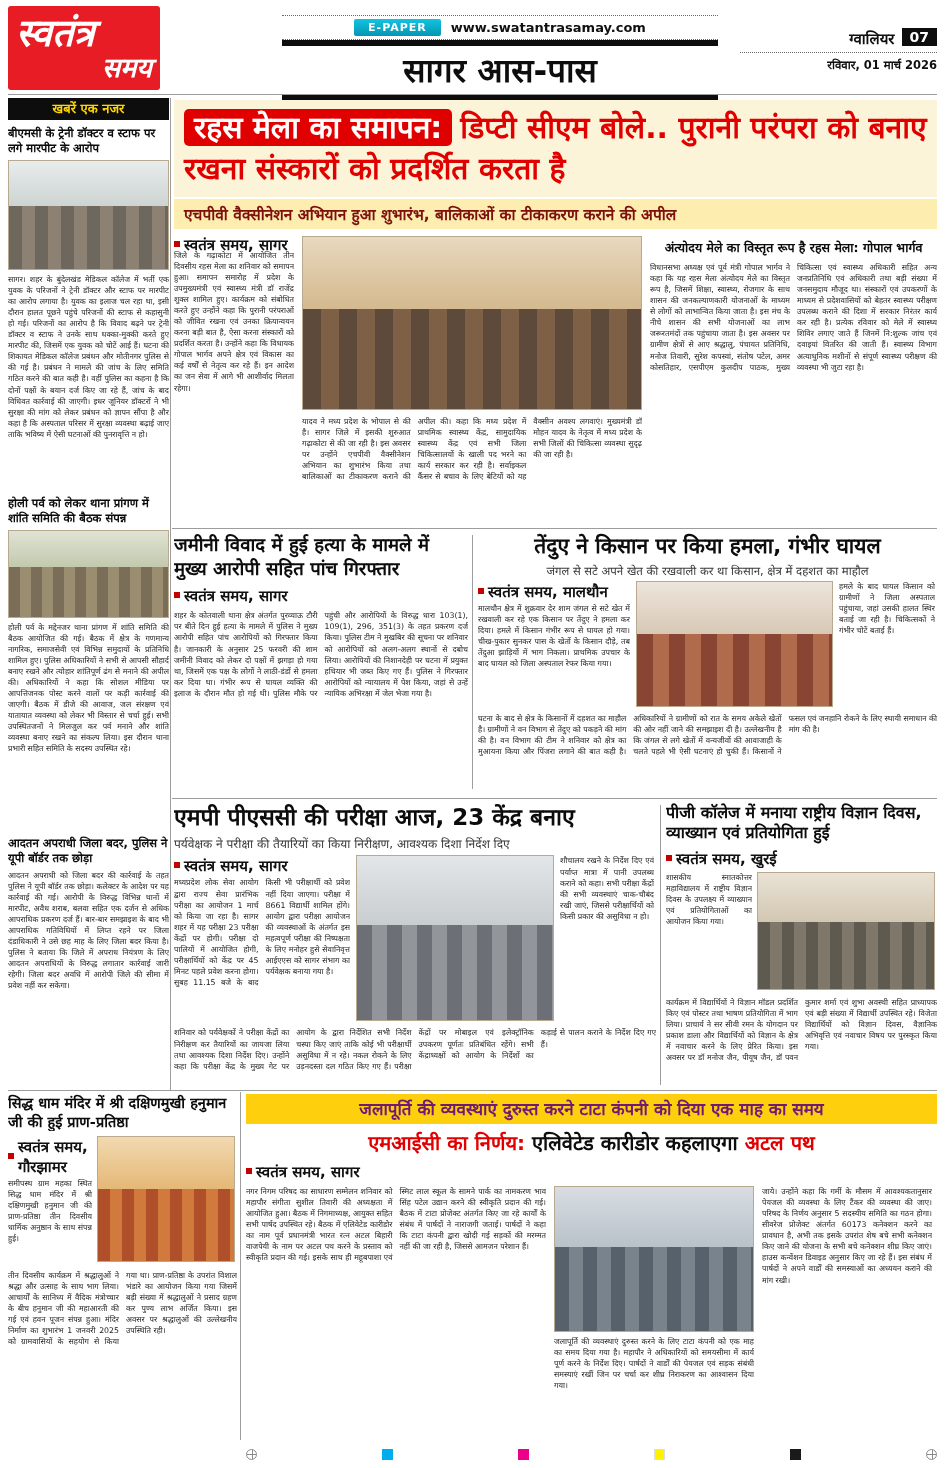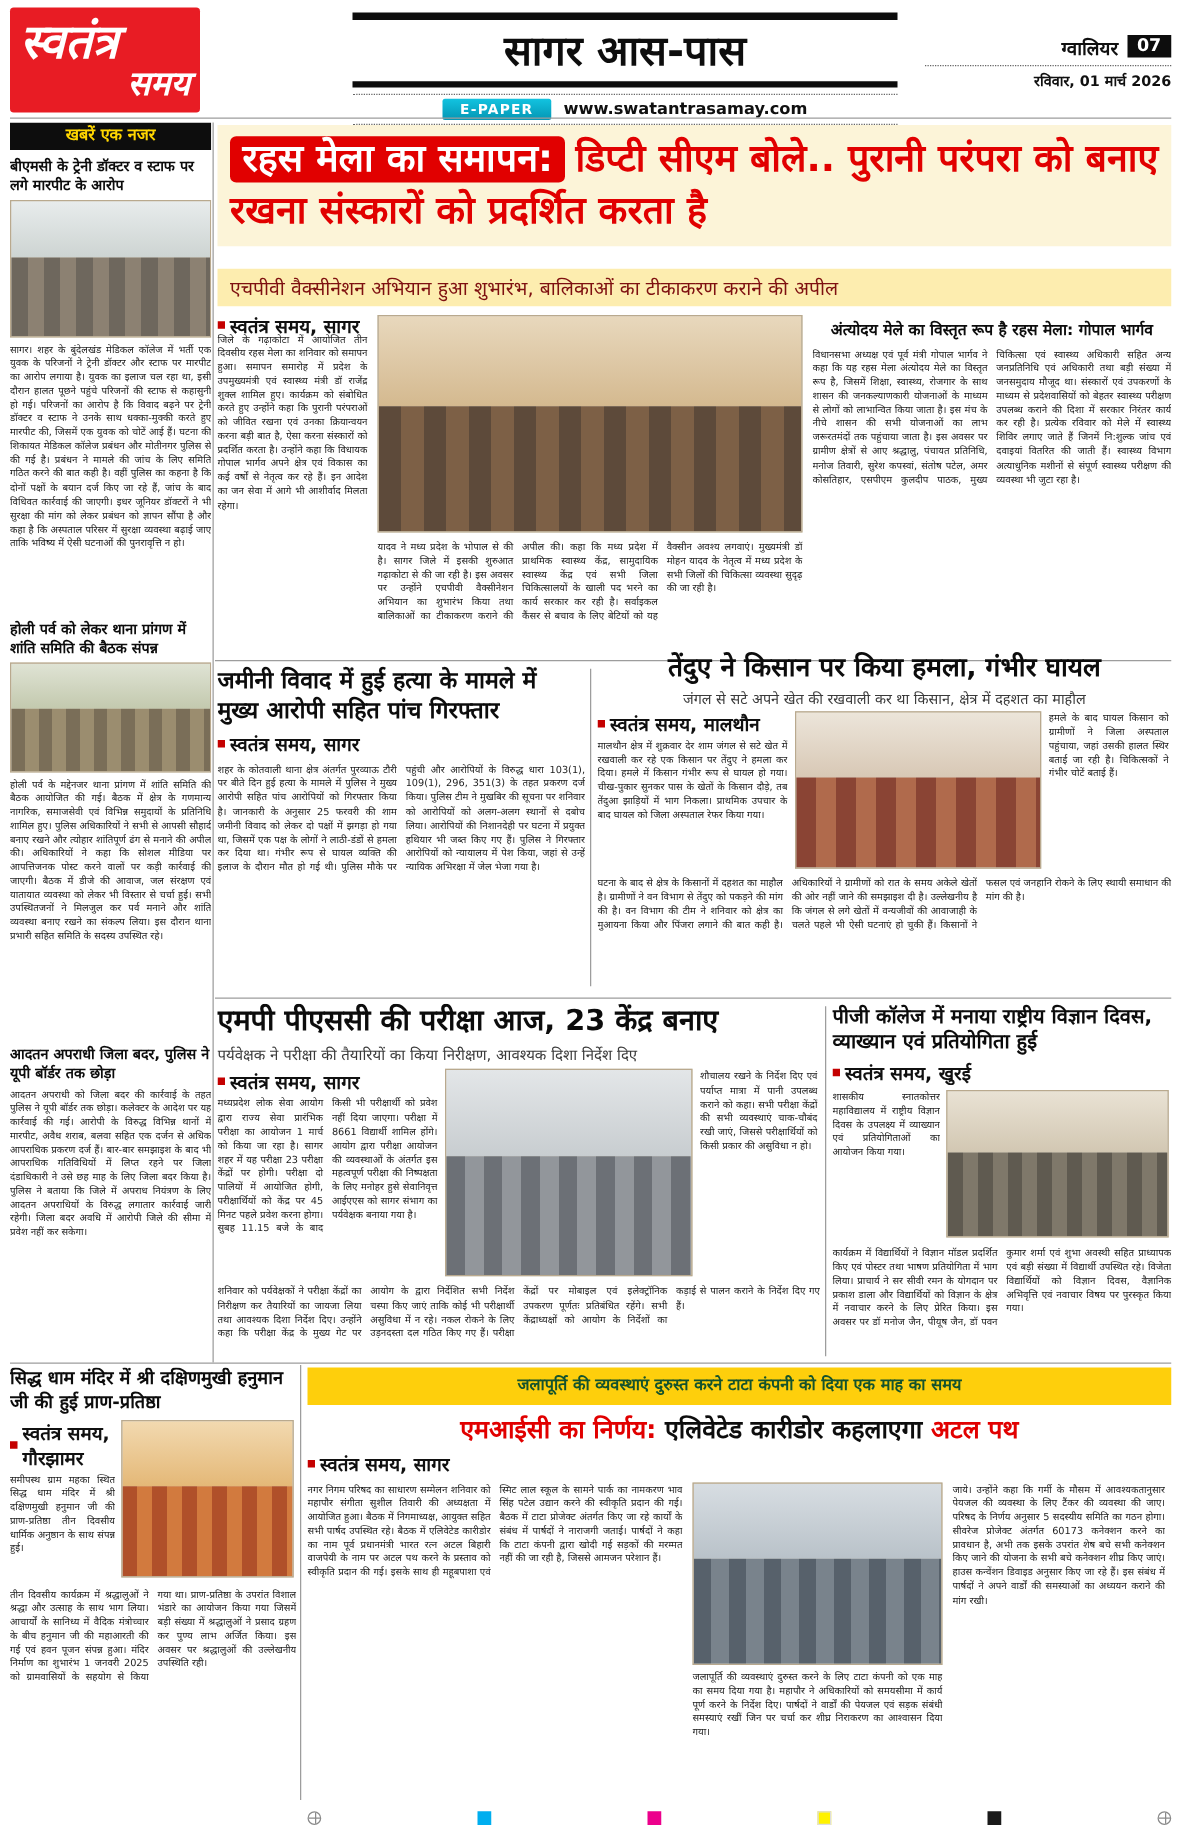--- a/index.html
+++ b/index.html
@@ -29,23 +29,23 @@
   #mast-right .edition{font-size:15px;font-weight:bold;color:#101010;}
   #mast-right .pagenum{background:#0d0d0d;color:#fff;font-weight:bold;font-size:14px;padding:1px 8px;}
   #mast-right .date{font-size:11.5px;font-weight:bold;color:#101010;text-align:right;padding-top:4px;}
   
   #news-brief{overflow:hidden;}
   .nb-header{background:#0d0d0d;color:#ffd600;font-size:13px;font-weight:bold;text-align:center;line-height:22px;height:22px;}
   .nb-head{font-size:11.5px;font-weight:700;line-height:1.3;color:#0c0c0c;margin:6px 0 4px 0;}
   
   #lead-headline{background:#fcf4d8;color:#e10000;font-weight:800;font-size:30px;line-height:1.38;padding:7px 10px;overflow:hidden;}
   #lead-headline .kicker{background:#e10000;color:#fff;padding:1px 10px;border-radius:5px;margin-right:8px;}
-  #lead-subhead{background:#fdedaf;color:#7e1010;font-weight:400;font-size:15.5px;padding:4px 10px;margin-top:18px;overflow:hidden;}
+  #lead-subhead{background:#fdedaf;color:#7e1010;font-weight:700;font-size:15.5px;padding:4px 10px;margin-top:2px;overflow:hidden;}
   .crosshead{font-size:12.5px;font-weight:800;color:#0c0c0c;text-align:center;line-height:1.3;padding:4px 2px;margin:2px 0;}
-  #banner{background:#fecf0c;color:#14532d;font-weight:800;font-size:13px;text-align:center;line-height:30px;overflow:hidden;}
+  #banner{background:#fecf0c;color:#701a75;font-weight:800;font-size:17px;text-align:center;line-height:30px;overflow:hidden;}
   #mic-headline{text-align:center;font-size:20px;font-weight:800;line-height:1.3;overflow:hidden;}
   #mic-headline .red{color:#e10000;}
   #mic-headline .black{color:#0d0d0d;}
   
   #colorbar{display:flex;justify-content:space-between;align-items:center;}
   .sq{width:11px;height:11px;display:inline-block;}
   .reg{width:11px;height:11px;border:1px solid #8a8a8a;border-radius:50%;position:relative;}
   .reg::before{content:"";position:absolute;left:50%;top:0;width:1px;height:100%;background:#8a8a8a;}
   .reg::after{content:"";position:absolute;top:50%;left:0;height:1px;width:100%;background:#8a8a8a;}
 </style>
@@ -53,25 +53,25 @@
 <body>
 
 <div id="page">
 
   <div class="abs" id="logo" style="left:8px;top:6px;width:152px;height:84px;">
     <div class="l1">स्वतंत्र</div>
     <div class="l2">समय</div>
   </div>
 
   <div class="abs" style="left:282px;top:10px;width:436px;">
-    <div id="mast-title">सागर आस-पास</div>
     <div id="epaper-row">
       <span id="epaper-chip">E-PAPER</span>
       <span style="font-size:13px;font-weight:bold;color:#101010;">www.swatantrasamay.com</span>
     </div>
+    <div id="mast-title">सागर आस-पास</div>
   </div>
 
   <div class="abs" id="mast-right" style="left:740px;top:28px;width:197px;">
     <div class="edrow">
       <span class="edition">ग्वालियर</span>
       <span class="pagenum">07</span>
     </div>
     <div class="date">रविवार, 01 मार्च 2026</div>
   </div>
 
@@ -132,21 +132,21 @@
     <div class="story-head" style="font-size:18.5px;">जमीनी विवाद में हुई हत्या के मामले में मुख्य आरोपी सहित पांच गिरफ्तार</div>
     <div class="byline" style="margin:5px 0;">
       <span class="marker"></span>
       <span>स्वतंत्र समय, सागर</span>
     </div>
     <div class="body-text cols-2" style="height:170px;">शहर के कोतवाली थाना क्षेत्र अंतर्गत पुरव्याऊ टौरी पर बीते दिन हुई हत्या के मामले में पुलिस ने मुख्य आरोपी सहित पांच आरोपियों को गिरफ्तार किया है। जानकारी के अनुसार 25 फरवरी की शाम जमीनी विवाद को लेकर दो पक्षों में झगड़ा हो गया था, जिसमें एक पक्ष के लोगों ने लाठी-डंडों से हमला कर दिया था। गंभीर रूप से घायल व्यक्ति की इलाज के दौरान मौत हो गई थी। पुलिस मौके पर पहुंची और आरोपियों के विरुद्ध धारा 103(1), 109(1), 296, 351(3) के तहत प्रकरण दर्ज किया। पुलिस टीम ने मुखबिर की सूचना पर शनिवार को आरोपियों को अलग-अलग स्थानों से दबोच लिया। आरोपियों की निशानदेही पर घटना में प्रयुक्त हथियार भी जब्त किए गए हैं। पुलिस ने गिरफ्तार आरोपियों को न्यायालय में पेश किया, जहां से उन्हें न्यायिक अभिरक्षा में जेल भेजा गया है।</div>
   </div>
 
   <div class="abs divider" style="left:472px;top:535px;width:1px;height:254px;"></div>
 
-  <div class="abs" style="left:478px;top:521px;width:459px;height:258px;overflow:hidden;">
+  <div class="abs" style="left:478px;top:533px;width:459px;height:258px;overflow:hidden;">
     <div class="story-head" style="font-size:21px;text-align:center;">तेंदुए ने किसान पर किया हमला, गंभीर घायल</div>
     <div class="subhead" style="font-size:11.5px;text-align:center;margin:3px 0;">जंगल से सटे अपने खेत की रखवाली कर था किसान, क्षेत्र में दहशत का माहौल</div>
     <div style="display:flex;gap:6px;margin-top:3px;height:128px;">
       <div style="width:152px;overflow:hidden;">
         <div class="byline">
           <span class="marker"></span>
           <span>स्वतंत्र समय, मालथौन</span>
         </div>
         <div class="body-text" style="height:112px;margin-top:2px;">मालथौन क्षेत्र में शुक्रवार देर शाम जंगल से सटे खेत में रखवाली कर रहे एक किसान पर तेंदुए ने हमला कर दिया। हमले में किसान गंभीर रूप से घायल हो गया। चीख-पुकार सुनकर पास के खेतों के किसान दौड़े, तब तेंदुआ झाड़ियों में भाग निकला। प्राथमिक उपचार के बाद घायल को जिला अस्पताल रेफर किया गया।</div>
       </div>

